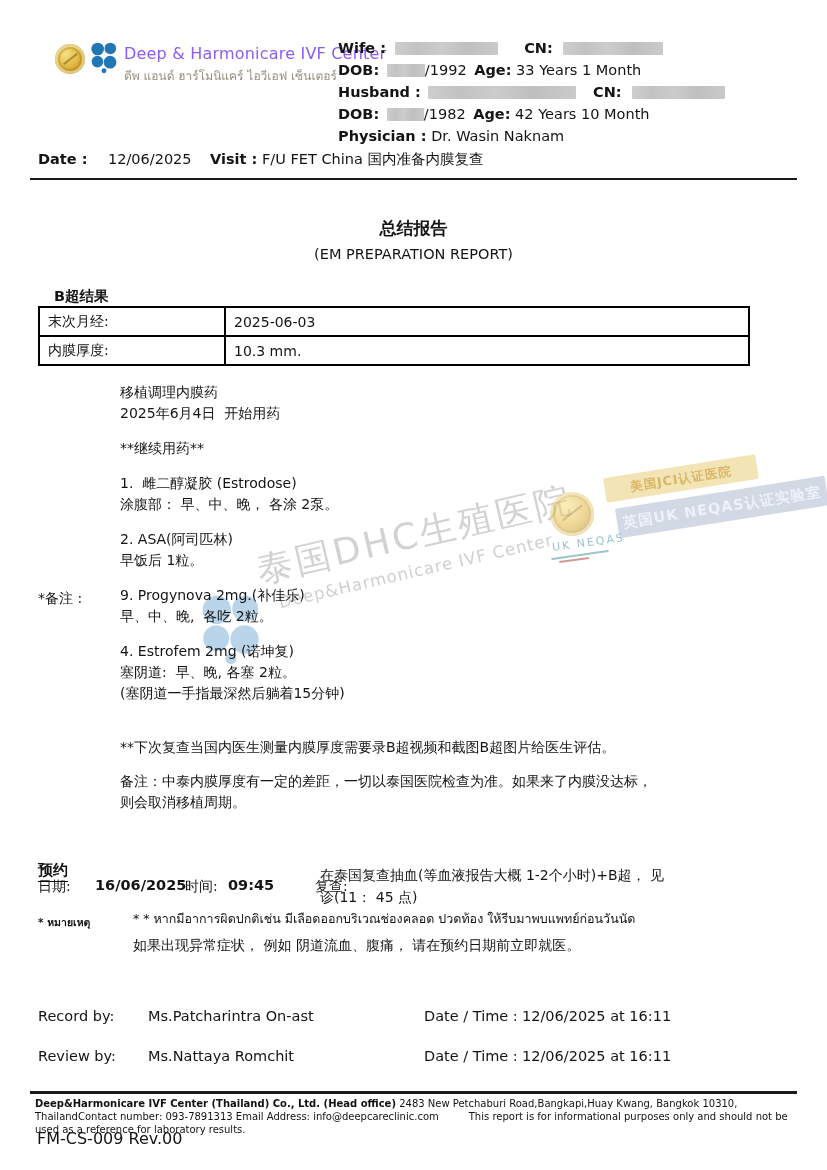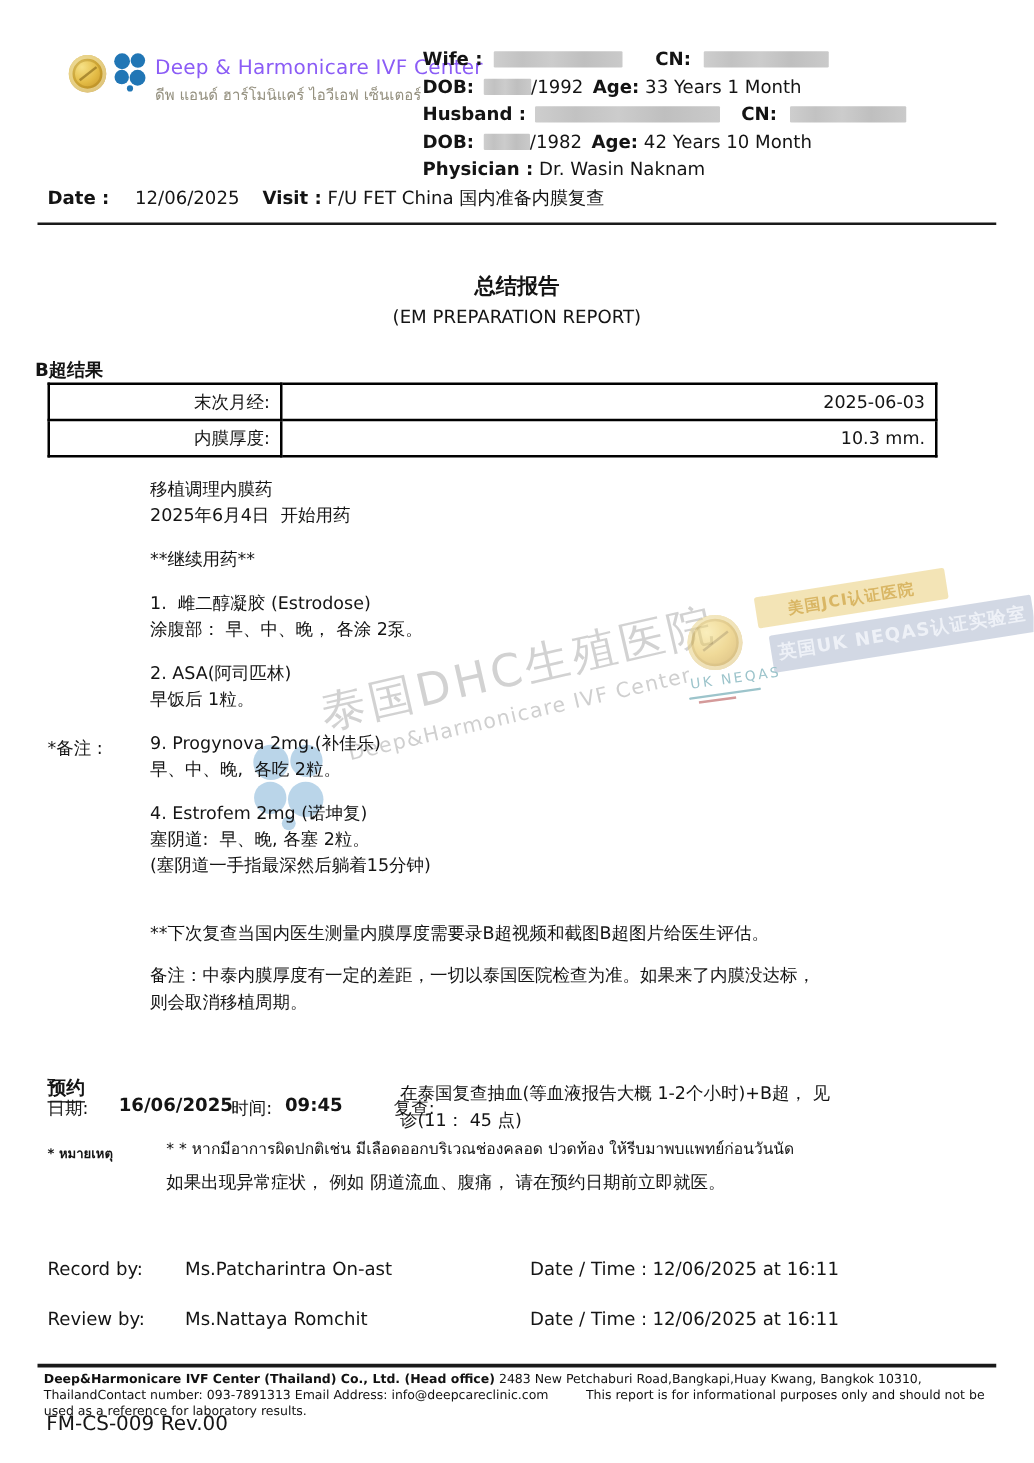--- a/index.html
+++ b/index.html
@@ -128,22 +128,22 @@
 
   <div class="abs pline b z2" style="left:38px;top:149px;">Date :</div>
   <div class="abs pline z2" style="left:108px;top:149px;">12/06/2025</div>
   <div class="abs pline b z2" style="left:210px;top:149px;">Visit :</div>
   <div class="abs pline z2" style="left:262px;top:149px;">F/U FET China 国内准备内膜复查</div>
   <div class="abs rule z2" style="left:30px;top:178px;width:767px;height:2px;"></div>
 
   <div class="abs center z2" style="top:217px;font-size:17px;font-weight:bold;">总结报告</div>
   <div class="abs center z2" style="top:246px;font-size:14.5px;">(EM PREPARATION REPORT)</div>
 
-  <div class="abs b z2" style="left:28px;top:287px;font-size:14.5px;">B超结果</div>
-  <table class="btable abs z2" style="left:38px;top:306px;text-align:right;">
+  <div class="abs b z2" style="left:54px;top:287px;font-size:14.5px;">B超结果</div>
+  <table class="btable abs z2" style="left:38px;top:306px;">
     <tbody>
         <tr>
       <td class="tlabel">末次月经:</td>
       <td class="tval">2025-06-03</td>
     </tr>
     <tr>
       <td class="tlabel">内膜厚度:</td>
       <td class="tval">10.3 mm.</td>
     </tr>
   </tbody>

